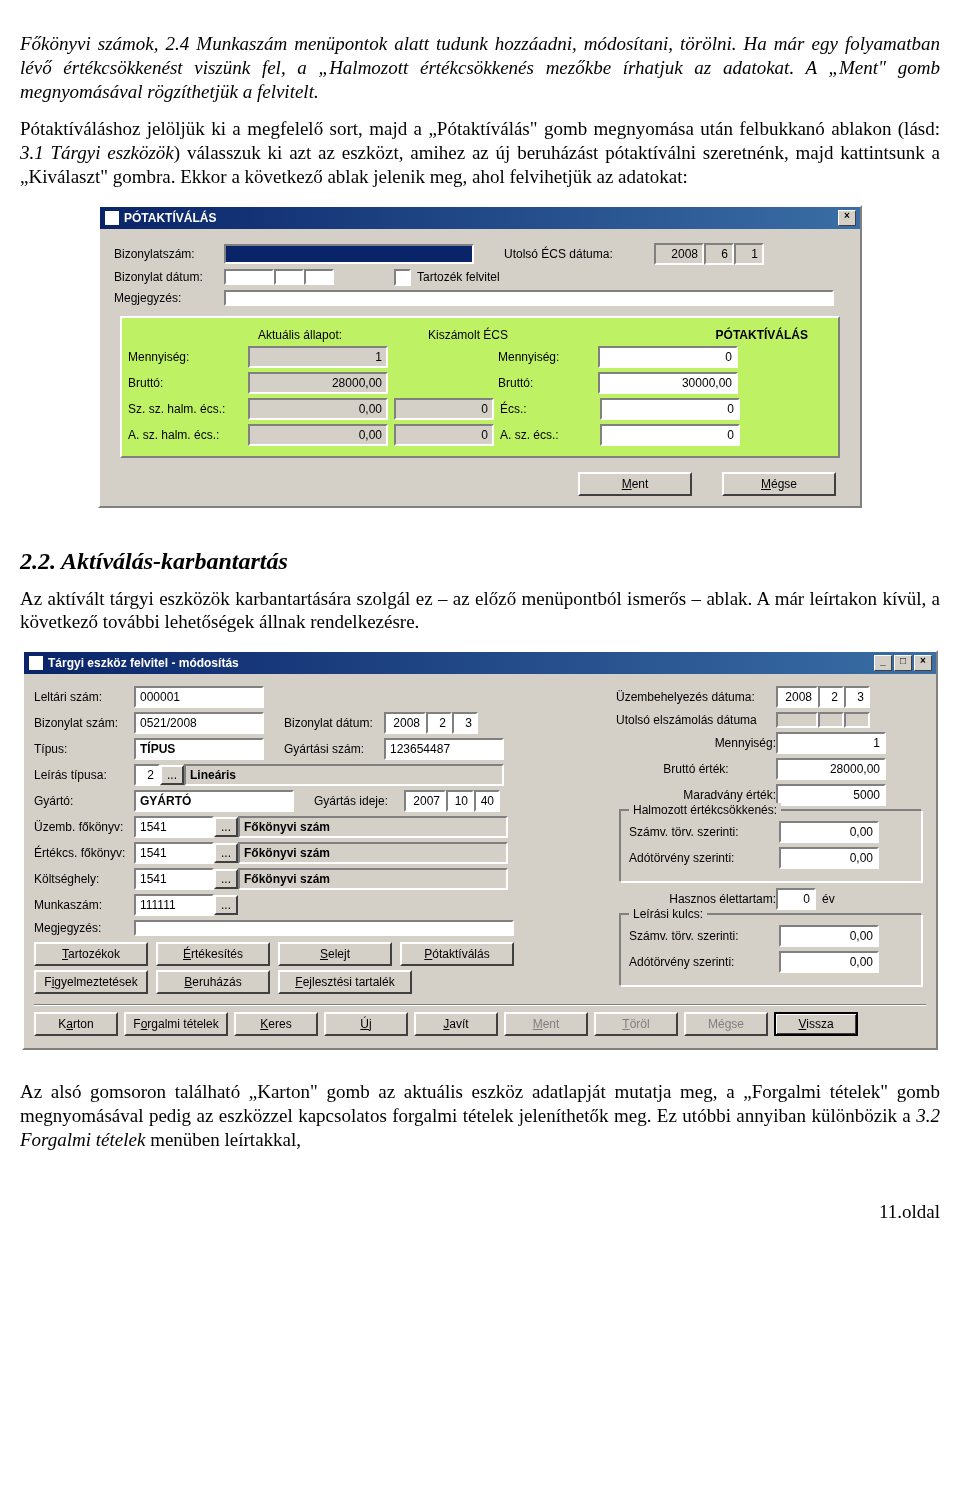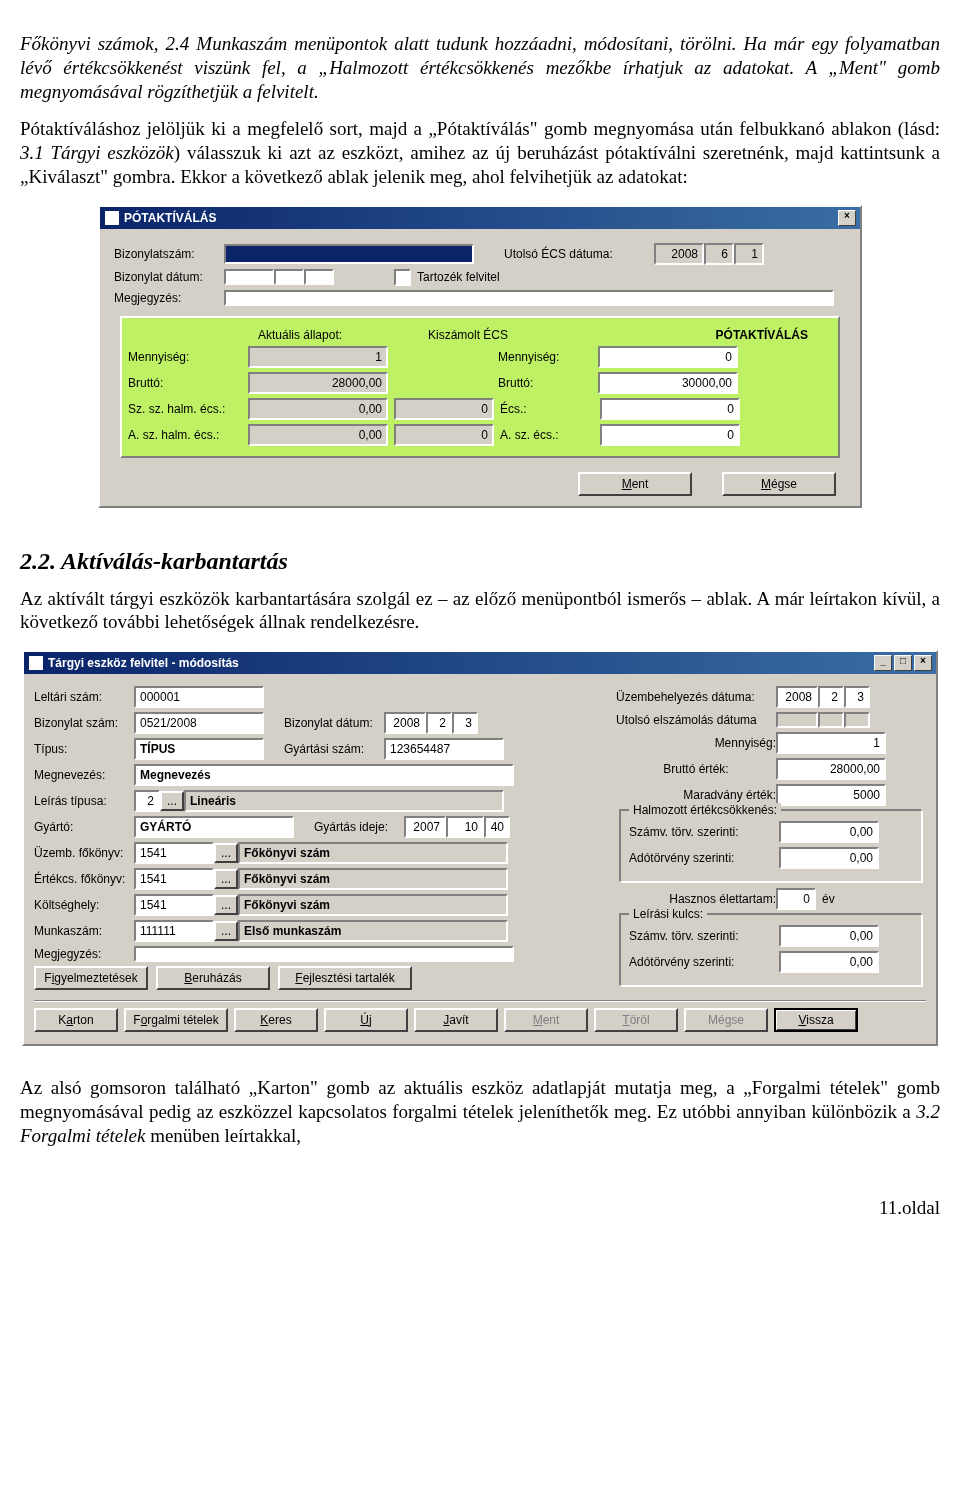--- a/index.html
+++ b/index.html
@@ -190,35 +190,31 @@
      <span class="sunk input ralign" style="width:26px">2</span>
      <span class="sunk input ralign" style="width:26px">3</span>
           </div>
     <div class="row">
             <span class="lbl" style="width:100px">Típus:</span>
      <span class="sunk input" style="width:130px;font-weight:bold">TÍPUS</span>
      <span class="lbl" style="width:100px;margin-left:20px">Gyártási szám:</span>
      <span class="sunk input" style="width:120px">123654487</span>
           </div>
     <div class="row">
-            <span class="lbl" style="width:100px">Megnevezés:</span>
-     <span class="sunk input" style="width:380px;font-weight:bold">Megnevezés</span>
-          </div>
-    <div class="row">
             <span class="lbl" style="width:100px">Leírás típusa:</span>
      <span class="sunk input ralign" style="width:26px">2</span>
      <span class="btn small">...</span>
      <span class="sunk readonly" style="width:320px;font-weight:bold">Lineáris</span>
           </div>
     <div class="row">
             <span class="lbl" style="width:100px">Gyártó:</span>
      <span class="sunk input" style="width:160px;font-weight:bold">GYÁRTÓ</span>
      <span class="lbl" style="width:90px;margin-left:20px">Gyártás ideje:</span>
      <span class="sunk input ralign" style="width:42px">2007</span>
-     <span class="sunk input ralign" style="width:38px">10</span>
+     <span class="sunk input ralign" style="width:28px">10</span>
      <span class="sunk input ralign" style="width:26px">40</span>
           </div>
     <div class="row">
             <span class="lbl" style="width:100px">Üzemb. főkönyv:</span>
      <span class="sunk input" style="width:80px">1541</span>
      <span class="btn small">...</span>
      <span class="sunk readonly" style="width:270px;font-weight:bold">Főkönyvi szám</span>
           </div>
     <div class="row">
             <span class="lbl" style="width:100px">Értékcs. főkönyv:</span>
@@ -229,27 +225,32 @@
     <div class="row">
             <span class="lbl" style="width:100px">Költséghely:</span>
      <span class="sunk input" style="width:80px">1541</span>
      <span class="btn small">...</span>
      <span class="sunk readonly" style="width:270px;font-weight:bold">Főkönyvi szám</span>
           </div>
     <div class="row">
             <span class="lbl" style="width:100px">Munkaszám:</span>
      <span class="sunk input" style="width:80px">111111</span>
      <span class="btn small">...</span>
-     <span class="sunk readonly" style="width:270px;font-weight:bold">Első munkaszám</span>
           </div>
     <div class="row">
             <span class="lbl" style="width:100px">Megjegyzés:</span>
      <span class="sunk input" style="width:380px"></span>
           </div>
 
+    <div class="row" style="gap:8px; margin-top:6px">
+     <span class="btn" style="min-width:110px"><span class="u">T</span>artozékok</span>
+     <span class="btn" style="min-width:110px"><span class="u">É</span>rtékesítés</span>
+     <span class="btn" style="min-width:110px"><span class="u">S</span>elejt</span>
+     <span class="btn" style="min-width:110px"><span class="u">P</span>ótaktíválás</span>
+    </div>
     <div class="row" style="gap:8px">
      <span class="btn" style="min-width:110px">F<span class="u">i</span>gyelmeztetések</span>
      <span class="btn" style="min-width:110px"><span class="u">B</span>eruházás</span>
      <span class="btn" style="min-width:130px"><span class="u">F</span>ejlesztési tartalék</span>
     </div>
    </div>
 
    <div style="width:310px">
     <div class="row">
             <span class="lbl" style="width:160px">Üzembehelyezés dátuma:</span>

